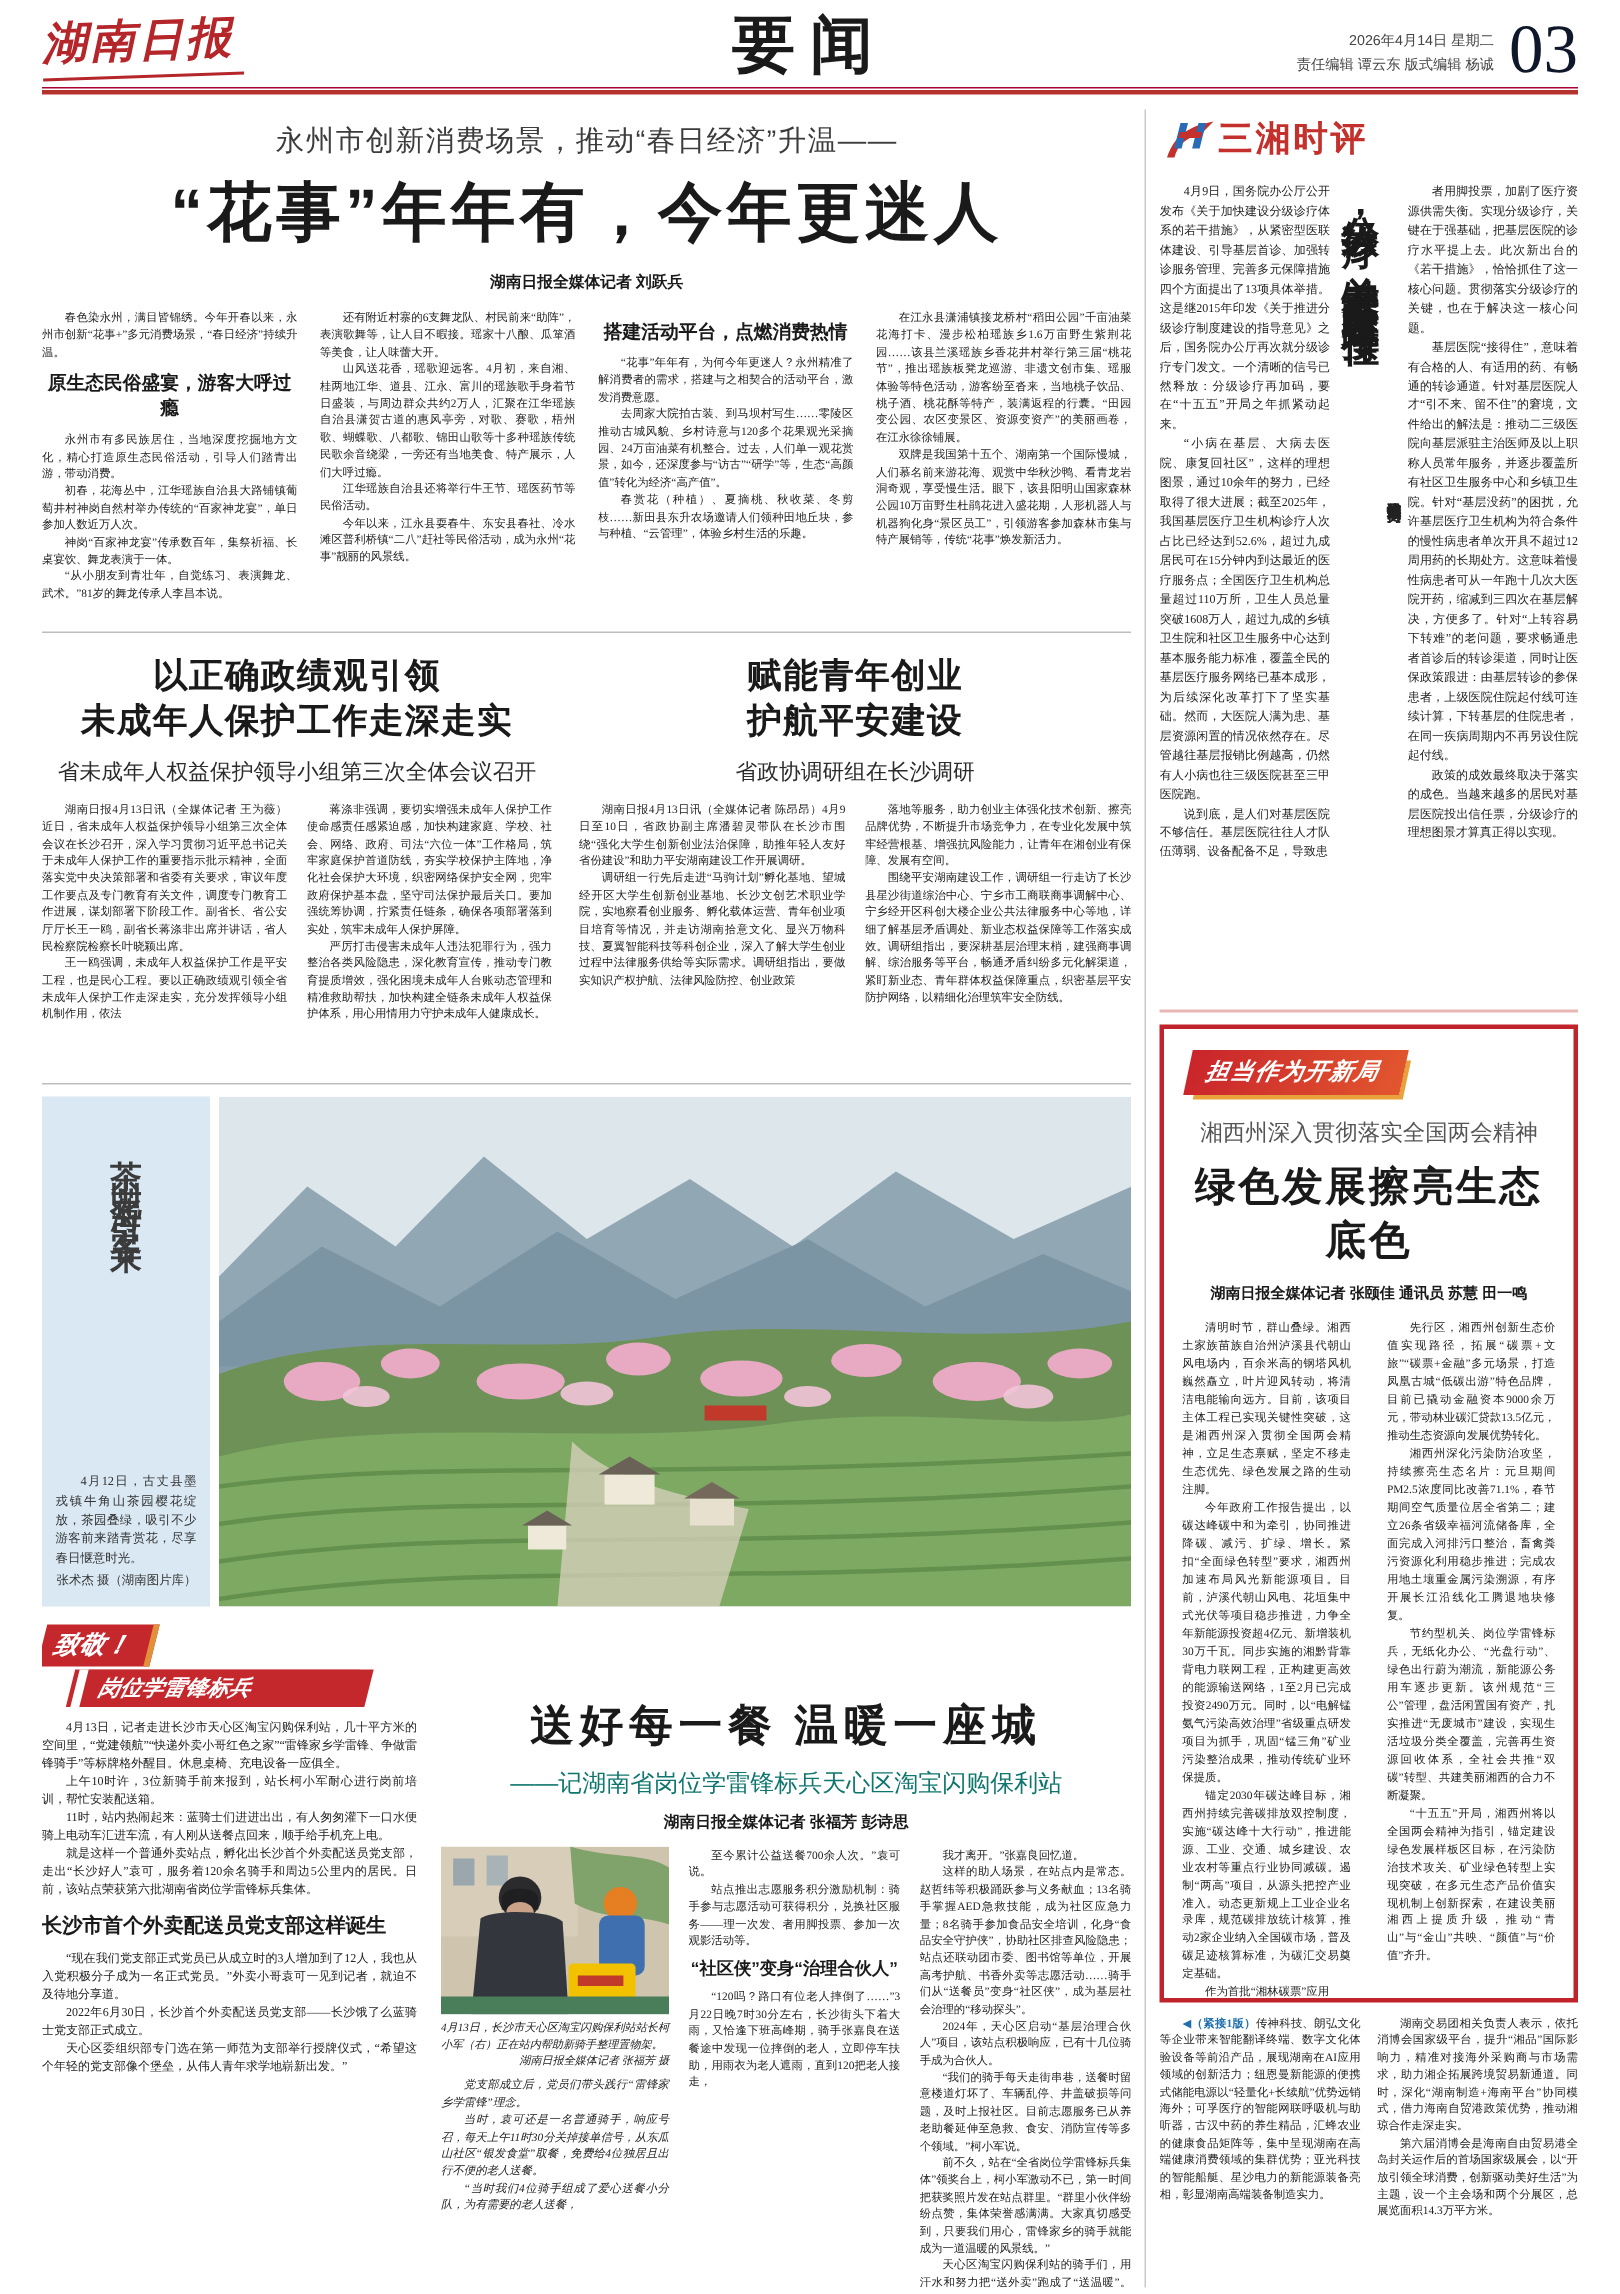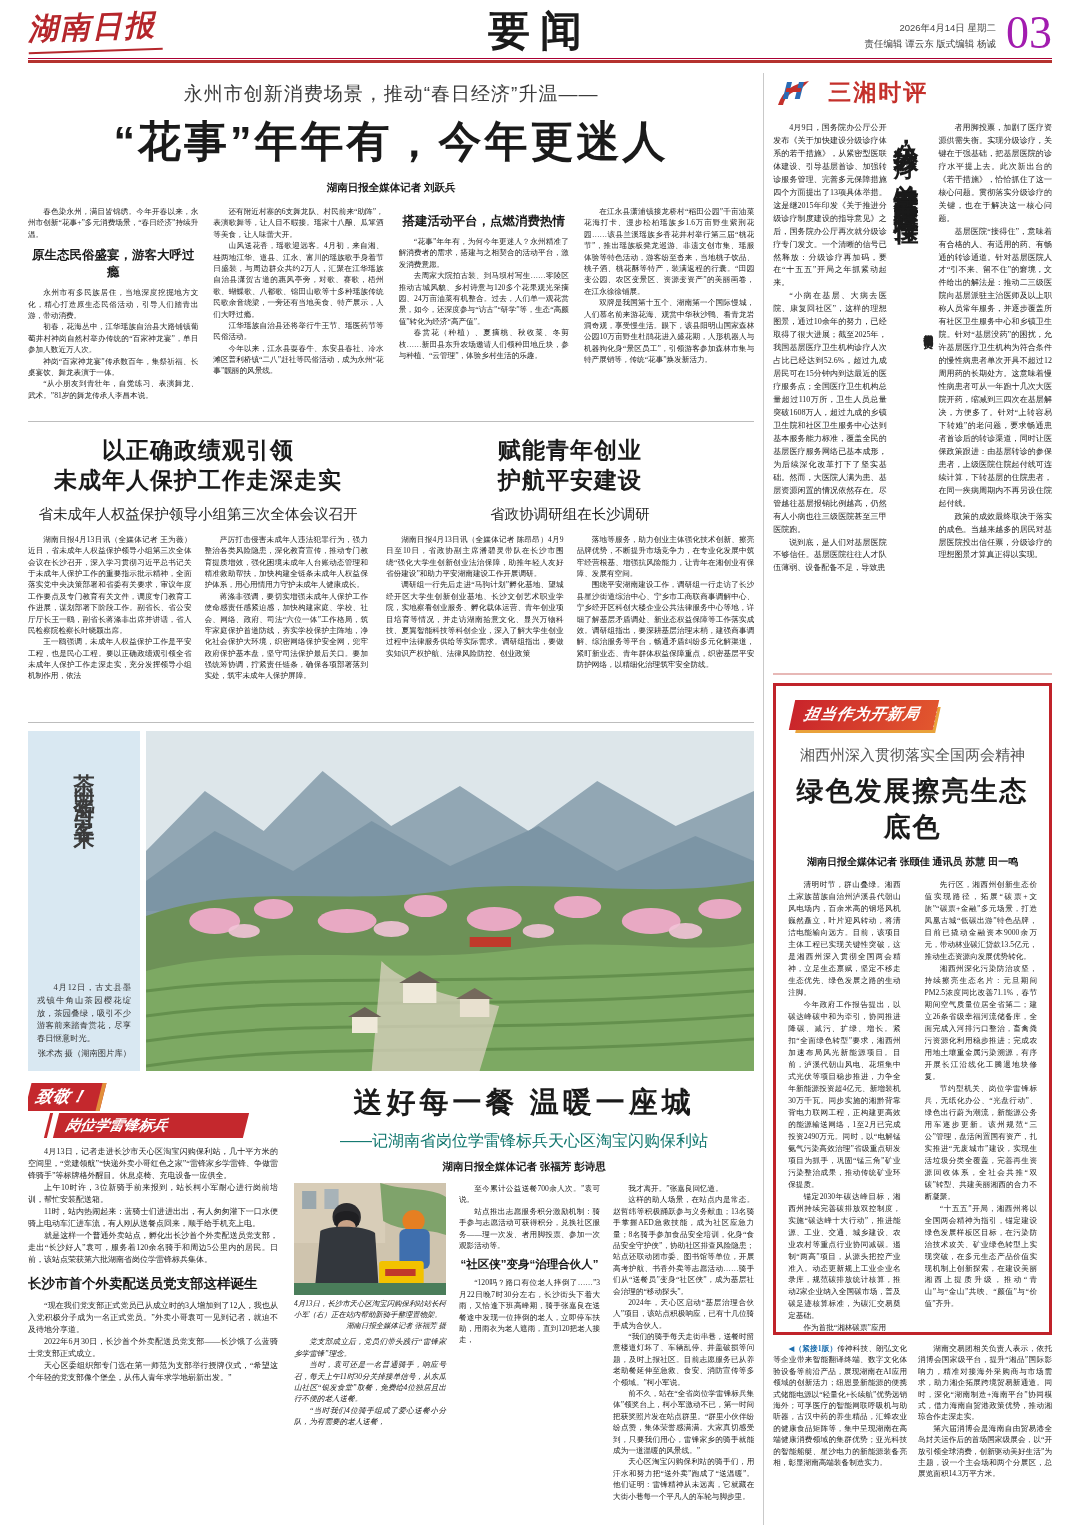--- a/index.html
+++ b/index.html
@@ -12,21 +12,21 @@
   .masthead { height:56px; display:flex; align-items:flex-end; padding-bottom:4px; }
   .mast-left { flex:1; }
   .logo { display:inline-block; color:#b5262b; font-weight:bold; font-style:italic;
     font-size:30px; letter-spacing:2px; transform:rotate(-2deg); border-bottom:2px solid #b5262b;
     padding:0 6px 2px 0; }
   .section-title { font-size:42px; font-weight:900; letter-spacing:10px; line-height:1;
     font-family:"Liberation Serif",serif; }
   .mast-right { flex:1; display:flex; justify-content:flex-end; align-items:flex-end; gap:10px; }
   .mast-meta { text-align:right; font-size:9.5px; color:#444; line-height:1.7;
     font-family:"Liberation Sans",sans-serif; }
-  .page-num { color:#a21caf; font-size:46px; line-height:.85; font-family:"Liberation Serif",serif; }
+  .page-num { color:#0f172a; font-size:46px; line-height:.85; font-family:"Liberation Serif",serif; }
   .rule { border-top:1px solid #a03; margin-top:2px; }
   .rule2 { border-top:3px solid #b5322f; margin-top:1px; }
 
   
   .content { display:flex; height:1462px; padding-top:4px; gap:0; }
   .left-stack { width:732px; display:flex; flex-direction:column; }
   .v-rule { width:1px; background:#c9c9c9; margin:6px 9px 0 9px; }
   .right-stack { width:281px; display:flex; flex-direction:column; }
 
   .hairline { border-top:1px solid #bdbdbd; margin:4px 0; }
@@ -74,39 +74,39 @@
   .zj-l1 { display:inline-block; background:#c4282d; color:#fff; font-weight:800; font-style:italic;
     font-size:17px; padding:2px 12px 3px 8px; transform:skewX(-14deg);
     font-family:"Liberation Sans",sans-serif; border-right:4px solid #e2903a; }
   .zj-l2 { display:block; width:190px; margin:2px 0 0 28px; background:#c4282d; color:#fff;
     font-weight:800; font-style:italic; font-size:14.5px; padding:3px 10px; transform:skewX(-14deg);
     font-family:"Liberation Sans",sans-serif; box-shadow:-6px 0 0 #fff,-9px 0 0 #c4282d; }
   .zhijing .p { font-size:8px; }
   .zj-sub { font-size:13.5px; font-weight:700; margin:8px 0 6px 0; line-height:1.5;
     font-family:"Liberation Sans",sans-serif; }
 
-  .songhao { flex:1; display:flex; flex-direction:column; overflow:hidden; }
+  .songhao { flex:1; display:flex; flex-direction:column; overflow:hidden;margin-top:48px; }
   .sh-hl { text-align:center; font-size:29px; font-weight:900; letter-spacing:4px; margin-top:4px; }
   .sh-sub { text-align:center; font-size:16px; color:#0f766e; margin-top:8px;
     font-family:"Liberation Sans",sans-serif; }
   .sh-by { text-align:center; font-size:10.5px; font-weight:700; margin-top:8px;
     font-family:"Liberation Sans",sans-serif; }
   .sh-cols { display:flex; gap:13px; margin-top:9px; flex:1; overflow:hidden; }
   .sh-colA { width:152px;font-style:italic; }
   .sh-colB,.sh-colC { flex:1; overflow:hidden; }
   .sh-photo { width:100%; height:112px; overflow:hidden; }
   .sh-photo svg { width:100%; height:100%; display:block; }
   .sh-cap { font-size:7.4px; line-height:1.5; color:#222; margin:3px 0 5px 0; text-align:justify; }
   .sh-cap .credit { display:block; text-align:right; }
   .sh-sub2 { font-size:11.5px; font-weight:700; text-align:center; margin:6px 0 5px 0;
     font-family:"Liberation Sans",sans-serif; }
 
   
   .shiping { height:608px; overflow:hidden; border-bottom:2px solid #e7b8b6; padding-bottom:4px; }
-  .sp-brand { display:flex; align-items:center; gap:17px; margin:10px 0 10px 2px; }
+  .sp-brand { display:flex; align-items:center; gap:1px; margin:10px 0 10px 2px; }
   .sp-brand svg { display:block; }
   .sp-brand-name { color:#c4302b; font-weight:800; font-size:23px; letter-spacing:2px;
     font-family:"Liberation Sans",sans-serif; }
   .sp-body { display:flex; height:535px; overflow:hidden; }
   .sp-col { flex:1; overflow:hidden; padding-top:4px; }
   .sp-col .p { font-size:8px; line-height:1.62; color:#222; }
   .sp-hl { writing-mode:vertical-rl; font-size:25px; font-weight:900; line-height:1.15;
     letter-spacing:3px; margin:6px 2px 0 4px; height:520px; }
   .sp-by { writing-mode:vertical-rl; font-size:9.5px; font-weight:700; padding-top:210px;
     margin-right:4px; color:#222; font-family:"Liberation Sans",sans-serif; }
@@ -210,22 +210,22 @@
             <span>以正确政绩观引领</span><br>
             <span>未成年人保护工作走深走实</span>
           </h2>
           <div class="minor-sub">省未成年人权益保护领导小组第三次全体会议召开</div>
           <div class="minor-cols">
             <div class="col">
                 <p class="p">湖南日报4月13日讯（全媒体记者 王为薇）近日，省未成年人权益保护领导小组第三次全体会议在长沙召开，深入学习贯彻习近平总书记关于未成年人保护工作的重要指示批示精神，全面落实党中央决策部署和省委有关要求，审议年度工作要点及专门教育有关文件，调度专门教育工作进展，谋划部署下阶段工作。副省长、省公安厅厅长王一鸥，副省长蒋涤非出席并讲话，省人民检察院检察长叶晓颖出席。</p>
                 <p class="p">王一鸥强调，未成年人权益保护工作是平安工程，也是民心工程。要以正确政绩观引领全省未成年人保护工作走深走实，充分发挥领导小组机制作用，依法</p>
               </div>
             <div class="col">
+                <p class="p">蒋涤非强调，要切实增强未成年人保护工作使命感责任感紧迫感，加快构建家庭、学校、社会、网络、政府、司法“六位一体”工作格局，筑牢家庭保护首道防线，夯实学校保护主阵地，净化社会保护大环境，织密网络保护安全网，兜牢政府保护基本盘，坚守司法保护最后关口。要加强统筹协调，拧紧责任链条，确保各项部署落到实处，筑牢未成年人保护屏障。</p>
                 <p class="p">严厉打击侵害未成年人违法犯罪行为，强力整治各类风险隐患，深化教育宣传，推动专门教育提质增效，强化困境未成年人台账动态管理和精准救助帮扶，加快构建全链条未成年人权益保护体系，用心用情用力守护未成年人健康成长。</p>
-                <p class="p">蒋涤非强调，要切实增强未成年人保护工作使命感责任感紧迫感，加快构建家庭、学校、社会、网络、政府、司法“六位一体”工作格局，筑牢家庭保护首道防线，夯实学校保护主阵地，净化社会保护大环境，织密网络保护安全网，兜牢政府保护基本盘，坚守司法保护最后关口。要加强统筹协调，拧紧责任链条，确保各项部署落到实处，筑牢未成年人保护屏障。</p>
               </div>
           </div>
         </article>
         <article class="minor minor2">
           <h2 class="minor-hl">
             <span>赋能青年创业</span><br>
             <span>护航平安建设</span>
           </h2>
           <div class="minor-sub">省政协调研组在长沙调研</div>
           <div class="minor-cols">

